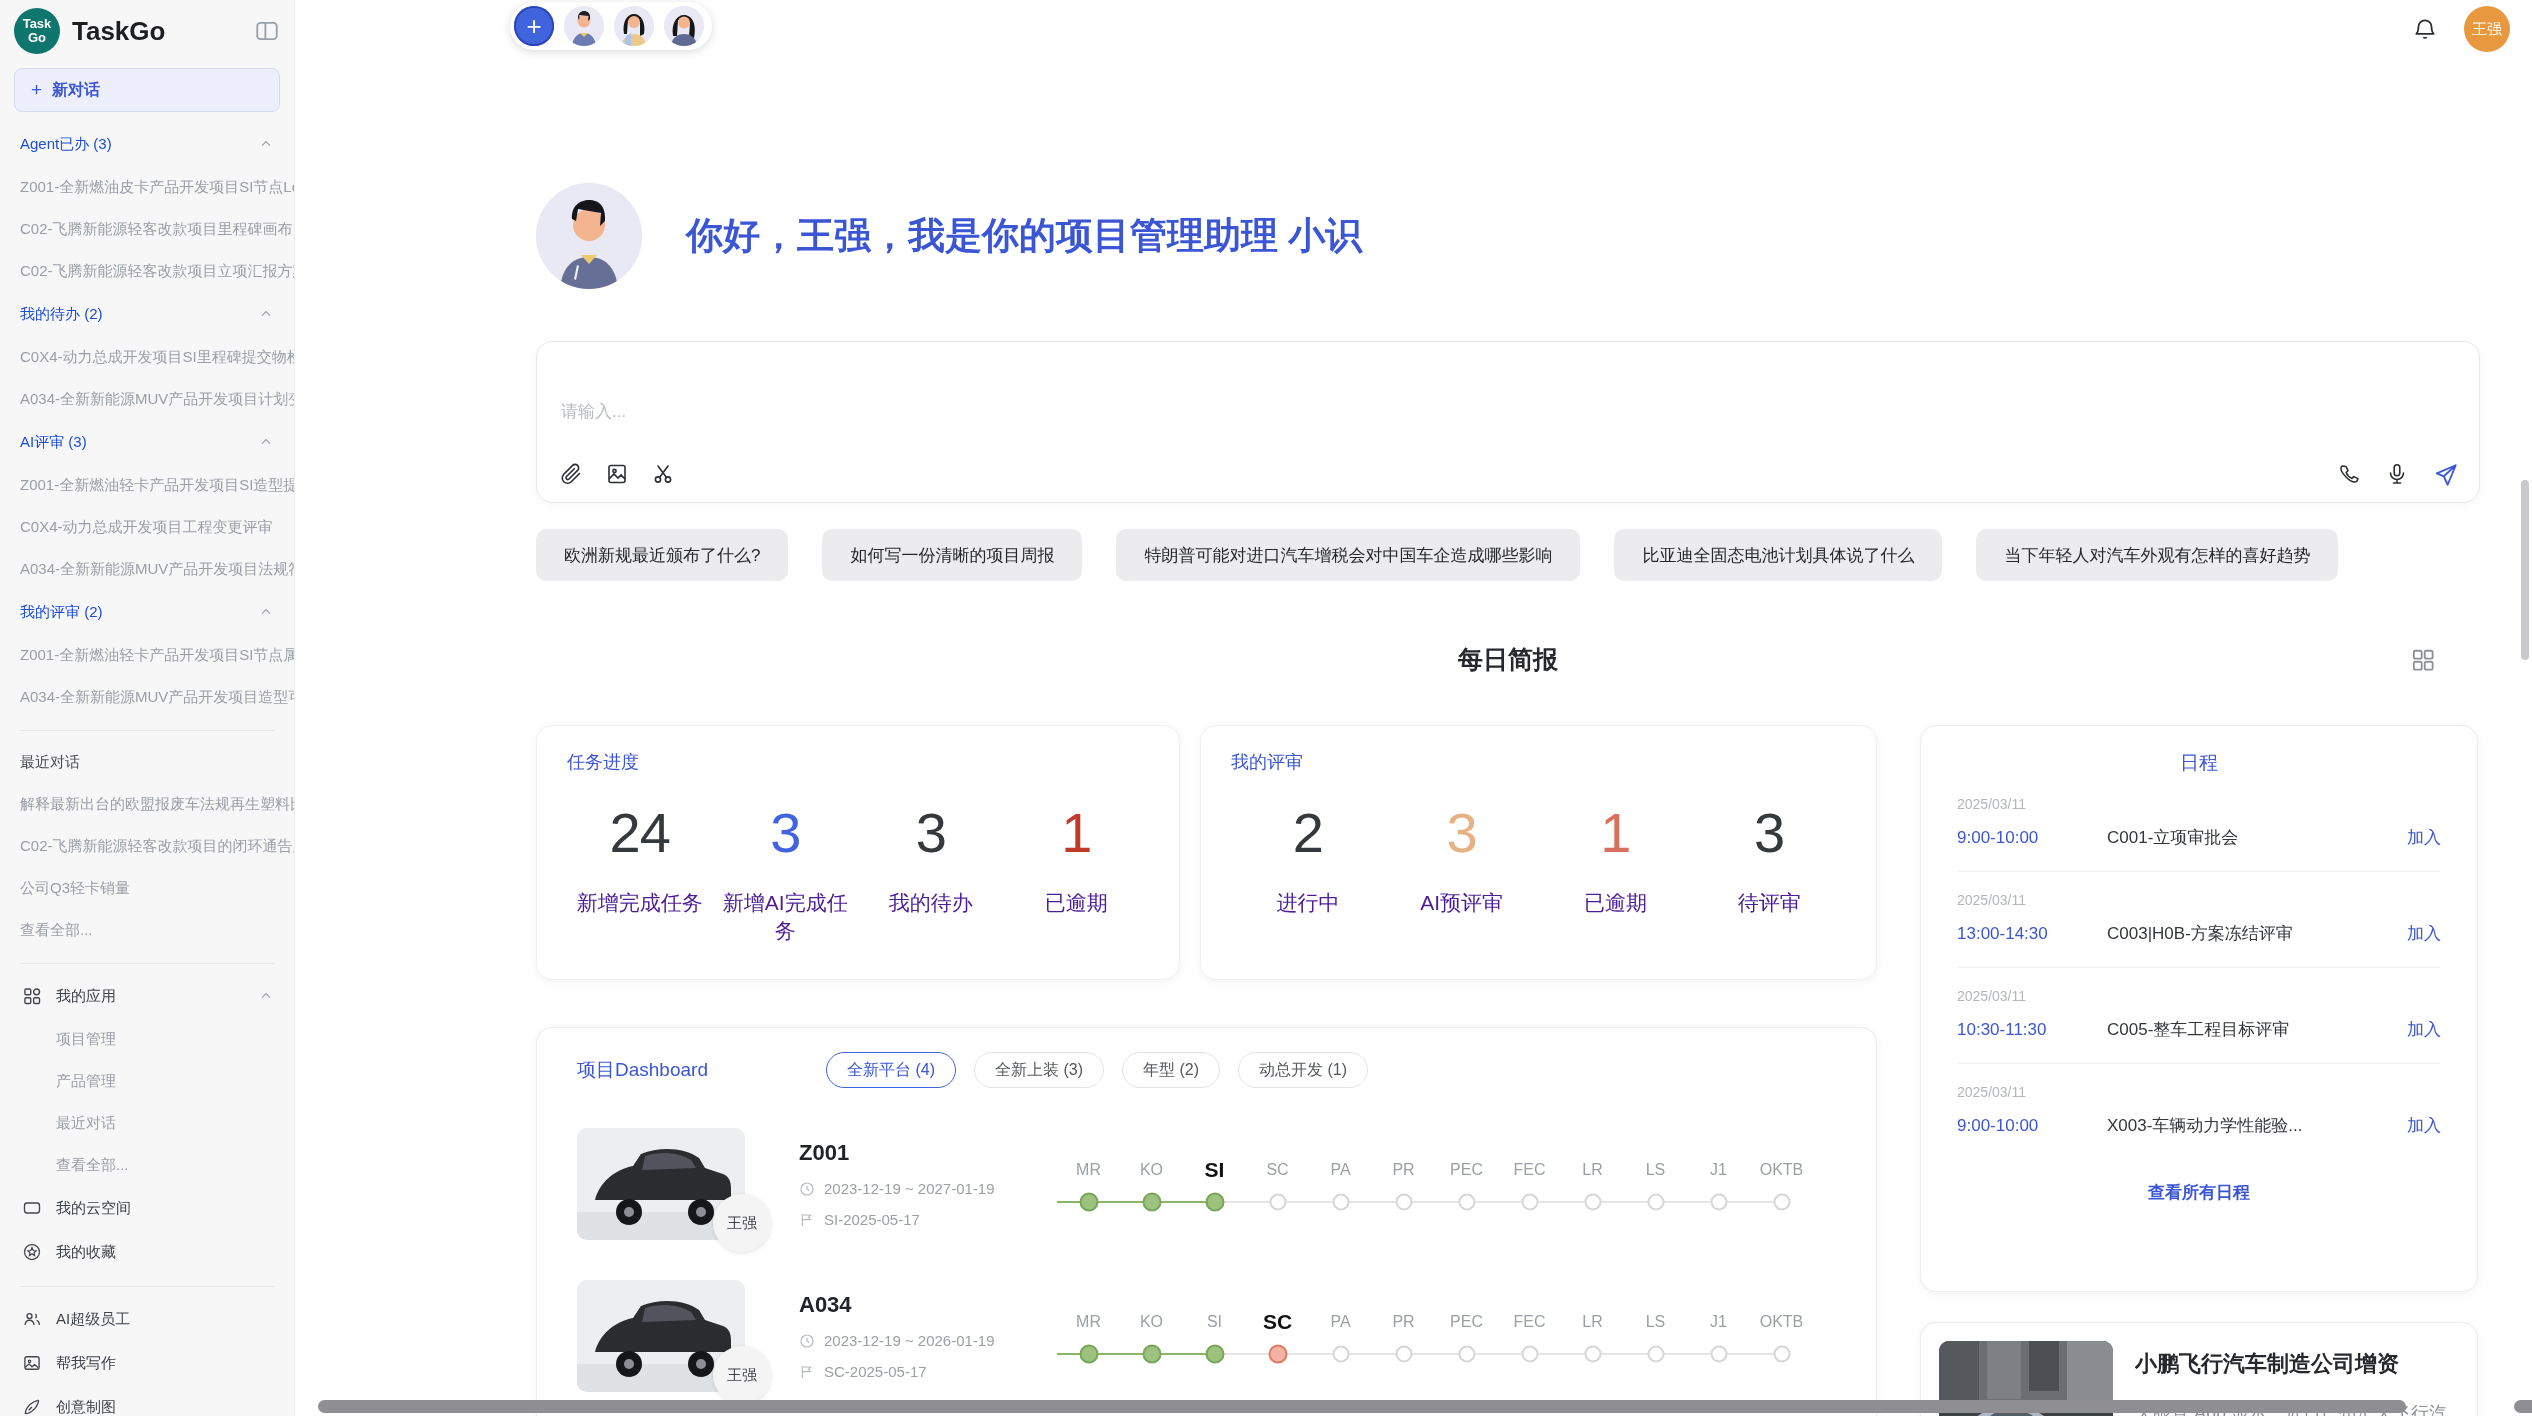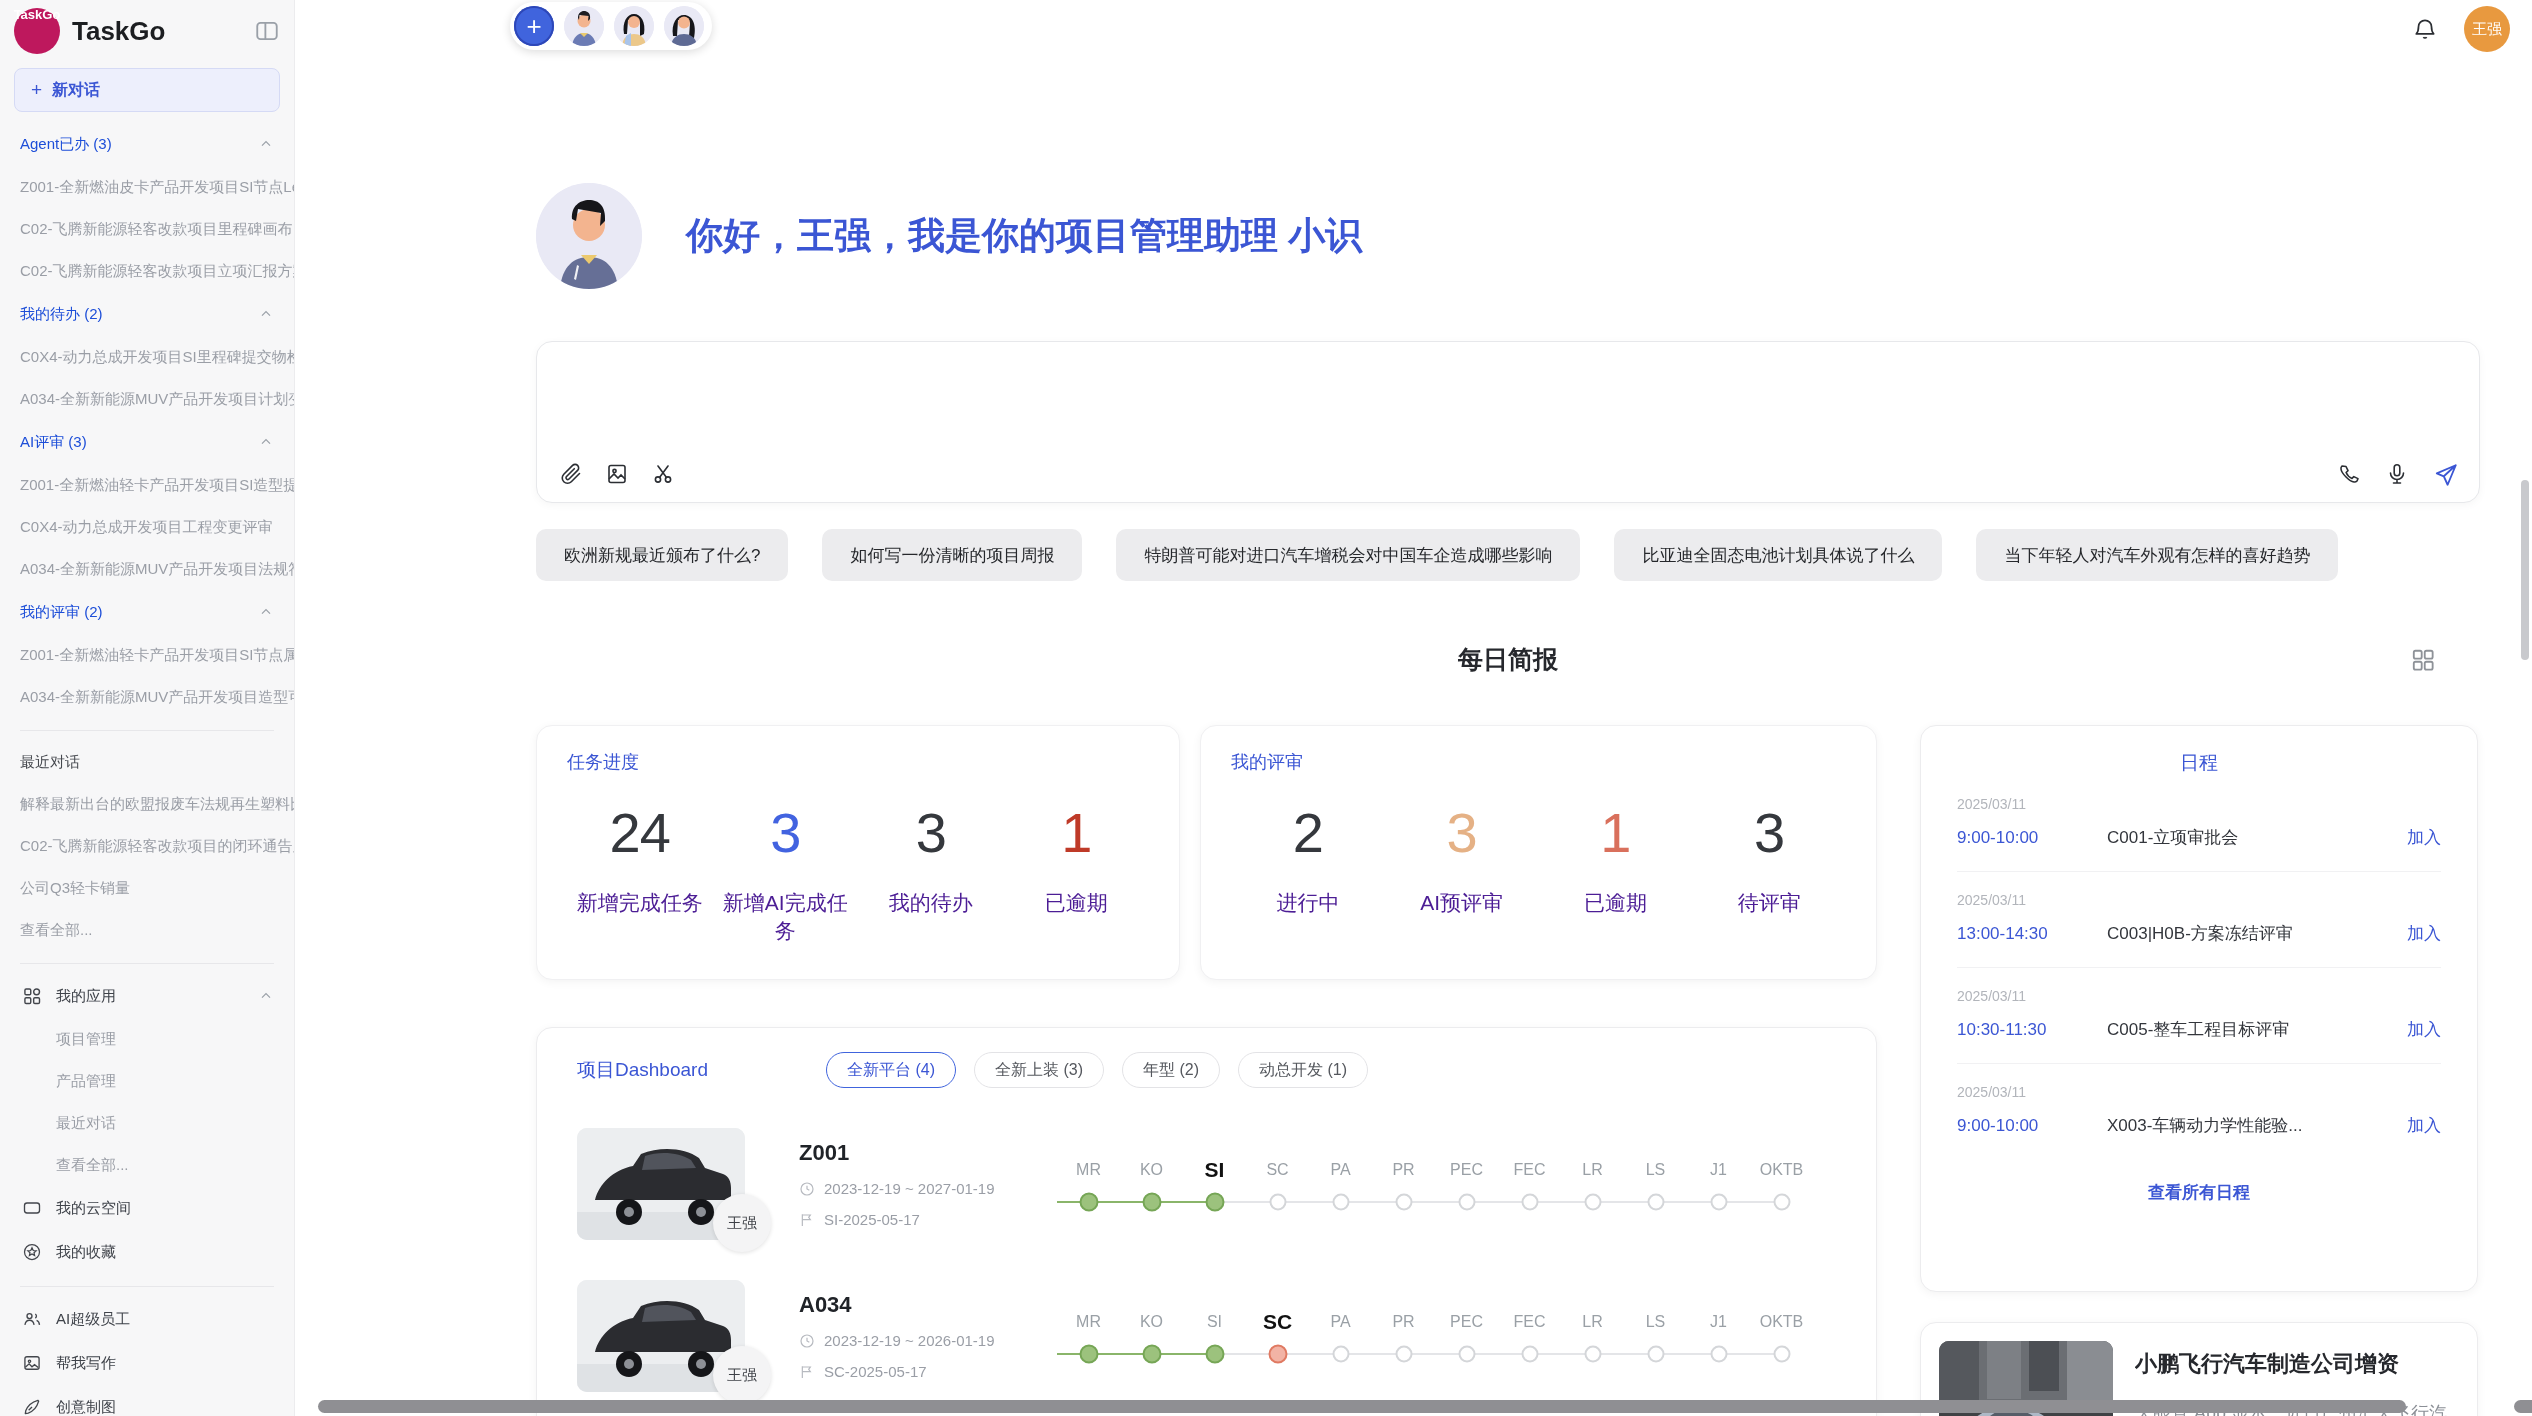--- a/index.html
+++ b/index.html
@@ -7,22 +7,22 @@
     font-family:"Liberation Sans","DejaVu Sans",sans-serif; }
   svg { display:block; }
 
   
   .app { display:flex; width:2532px; height:1416px; }
 
   
   .sidebar { width:295px; height:100%; background:#f7f7f8; border-right:1px solid #ececee;
     flex:0 0 295px; overflow:hidden; }
   .side-top { display:flex; align-items:center; padding:10px 14px; height:62px; }
-  .logo-circle { width:46px; height:46px; border-radius:50%; background:#be185d; color:#fff;
-    display:flex; flex-direction:row; align-items:flex-start; justify-content:center;
+  .logo-circle { width:46px; height:46px; border-radius:50%; background:#0f766e; color:#fff;
+    display:flex; flex-direction:column; align-items:center; justify-content:center;
     font-size:13px; line-height:14px; font-weight:bold; }
   .app-title { font-size:26px; font-weight:bold; color:#1c1e21; margin-left:12px; flex:1; }
   .panel-btn { width:26px; height:26px; cursor:pointer; }
 
   .new-chat { margin:6px 14px 10px; height:44px; background:#edeffc; border:1px solid #d5daf5;
     border-radius:8px; display:flex; align-items:center; padding:0 16px; color:#3b56d4;
     font-size:16px; font-weight:bold; cursor:pointer; }
   .new-chat .plus { font-size:19px; margin-right:10px; font-weight:normal; }
 
   .side-scroll { padding:0 0 0 20px; }
@@ -363,20 +363,21 @@
               <path d="M36 36c-1-13 8-19 17-19 10 0 17 6 16 21l-5 5 1-13-23-4-2 12z" fill="#16161a"></path>
               <path d="M24 106c2-23 14-32 29-32s27 9 29 32z" fill="#666f96"></path>
               <path d="M45 72h16l-8 9z" fill="#ecc96e"></path>
               <path d="M38 96l3-14 2 1-3 14z" fill="#f0f0f4"></path>
             </svg>
         </div>
         <div class="greet-text">你好，王强，我是你的项目管理助理 小识</div>
       </div>
 
       <div class="input-card">
+        <textarea placeholder="请输入..." style=""></textarea>
         <div class="in-icons-l">
           <div class="in-ic">
             <svg viewBox="0 0 24 24" width="24" height="24" fill="none" stroke="#2b2e33" stroke-width="1.6" stroke-linecap="round">
                 <path d="M20.5 11.5l-8.2 8.2a5.3 5.3 0 0 1-7.5-7.5l8.8-8.8a3.5 3.5 0 0 1 5 5l-8.8 8.8a1.8 1.8 0 0 1-2.5-2.5l8-8"></path>
               </svg>
           </div>
           <div class="in-ic">
             <svg viewBox="0 0 24 24" width="24" height="24" fill="none" stroke="#2b2e33" stroke-width="1.6">
                 <rect x="4" y="3.5" width="16" height="17" rx="2"></rect>
                 <circle cx="9.5" cy="9" r="1.6"></circle>

